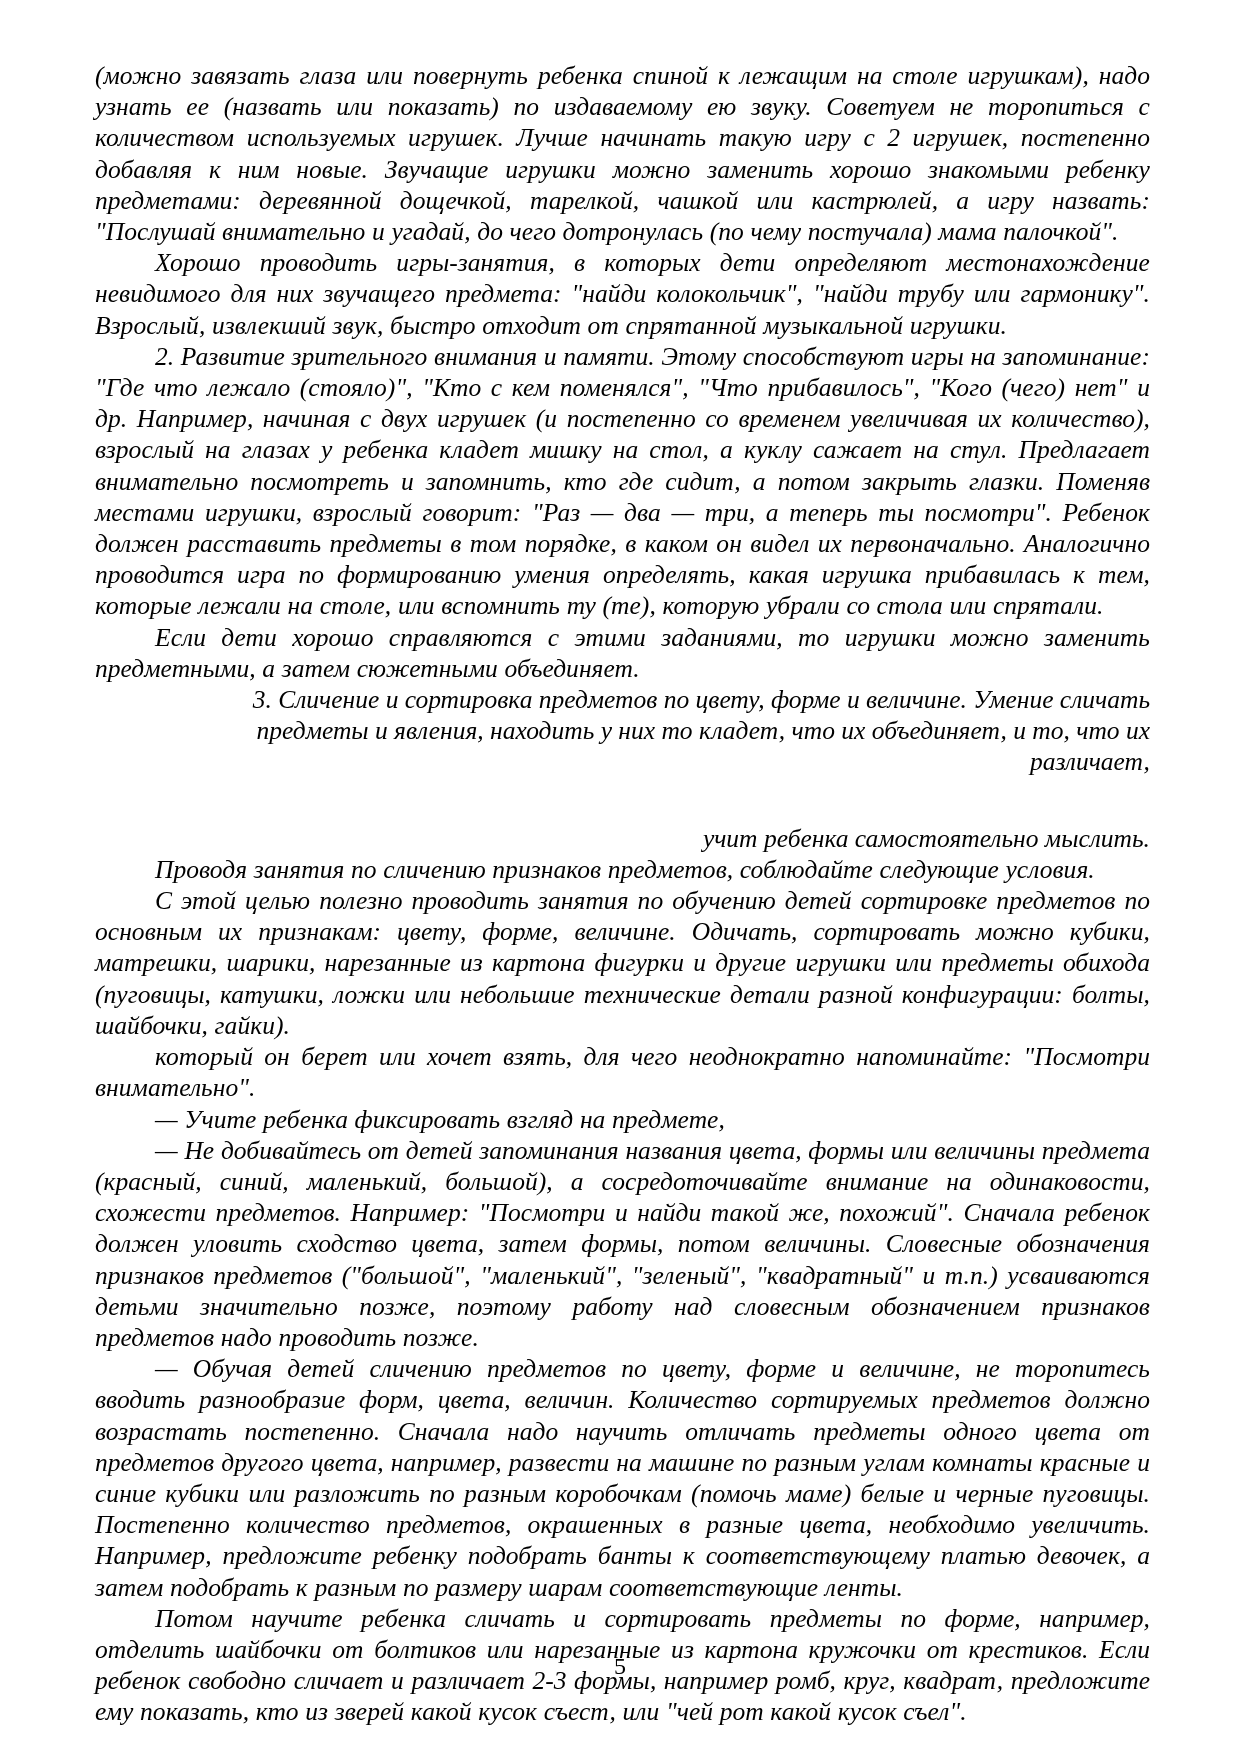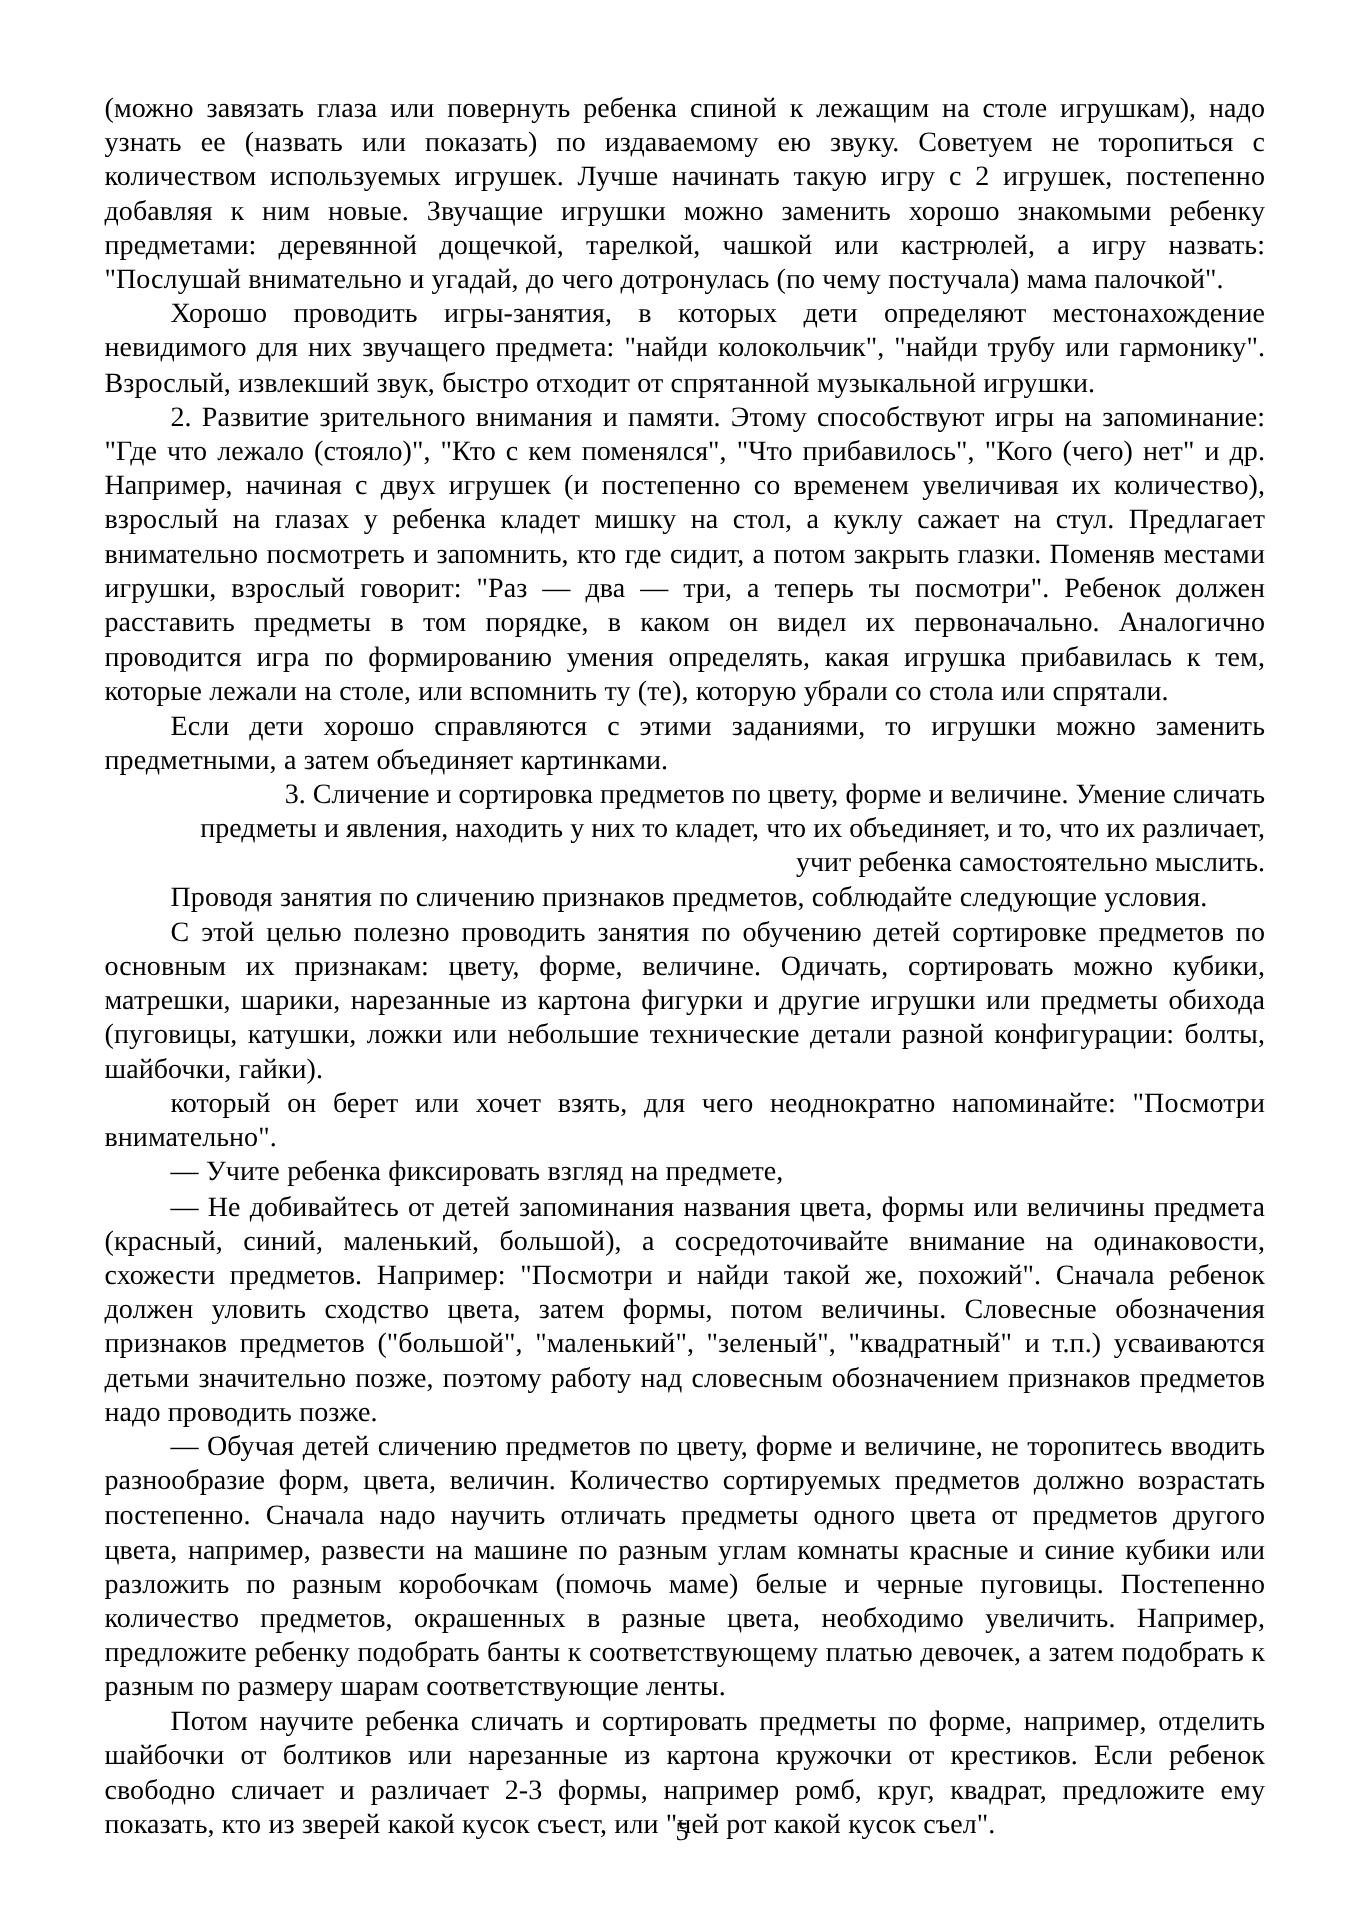--- a/index.html
+++ b/index.html
@@ -15,22 +15,23 @@
     position: relative;
     width: 1240px;
     height: 1754px;
     background: #ffffff;
     box-sizing: border-box;
     overflow: hidden;
   }
   .content {
     position: absolute;
     left: 95px;
-    top: 82px;
+    top: 60px;
     width: 1055px;
+    font-style: italic;
   }
   p.para {
     margin: 0;
     font-size: 25.5px;
     line-height: 31.2px;
     text-align: justify;
     text-justify: inter-word;
     text-indent: 60px;
     letter-spacing: 0.05px;
     word-spacing: 0.2px;
@@ -46,20 +47,21 @@
     text-align: right;
   }
   .para-special .ln1,
   .para-special .ln2 {
     display: block;
     padding-left: 60px;
   }
   .para-special .ln3 {
     display: block;
     padding-left: 0;
+    margin-top: 45px;
   }
   .para-dash {
     text-indent: 60px;
   }
   .page-number {
     position: absolute;
     left: 0;
     right: 0;
     top: 1652px;
     text-align: center;
@@ -72,21 +74,21 @@
 
 <div class="page">
   <div class="content">
 
     <p class="para noindent">(можно завязать глаза или повернуть ребенка спиной к лежащим на столе игрушкам), надо узнать ее (назвать или показать) по издаваемому ею звуку. Советуем не торопиться с количеством используемых игрушек. Лучше начинать такую игру с 2 игрушек, постепенно добавляя к ним новые. Звучащие игрушки можно заменить хорошо знакомыми ребенку предметами: деревянной дощечкой, тарелкой, чашкой или кастрюлей, а игру назвать: "Послушай внимательно и угадай, до чего дотронулась (по чему постучала) мама палочкой".</p>
 
     <p class="para">Хорошо проводить игры-занятия, в которых дети определяют местонахождение невидимого для них звучащего предмета: "найди колокольчик", "найди трубу или гармонику". Взрослый, извлекший звук, быстро отходит от спрятанной музыкальной игрушки.</p>
 
     <p class="para">2. Развитие зрительного внимания и памяти. Этому способствуют игры на запоминание: "Где что лежало (стояло)", "Кто с кем поменялся", "Что прибавилось", "Кого (чего) нет" и др. Например, начиная с двух игрушек (и постепенно со временем увеличивая их количество), взрослый на глазах у ребенка кладет мишку на стол, а куклу сажает на стул. Предлагает внимательно посмотреть и запомнить, кто где сидит, а потом закрыть глазки. Поменяв местами игрушки, взрослый говорит: "Раз — два — три, а теперь ты посмотри". Ребенок должен расставить предметы в том порядке, в каком он видел их первоначально. Аналогично проводится игра по формированию умения определять, какая игрушка прибавилась к тем, которые лежали на столе, или вспомнить ту (те), которую убрали со стола или спрятали.</p>
 
-    <p class="para">Если дети хорошо справляются с этими заданиями, то игрушки можно заменить предметными, а затем объединяет картинками.</p>
+    <p class="para">Если дети хорошо справляются с этими заданиями, то игрушки можно заменить предметными, а затем сюжетными объединяет.</p>
 
     <div class="para-special">
       <span class="ln1">3. Сличение и сортировка предметов по цвету, форме и величине. Умение сличать</span>
       <span class="ln2">предметы и явления, находить у них то кладет, что их объединяет, и то, что их различает,</span>
       <span class="ln3">учит ребенка самостоятельно мыслить.</span>
     </div>
 
     <p class="para">Проводя занятия по сличению признаков предметов, соблюдайте следующие условия.</p>
 
     <p class="para">С этой целью полезно проводить занятия по обучению детей сортировке предметов по основным их признакам: цвету, форме, величине. Одичать, сортировать можно кубики, матрешки, шарики, нарезанные из картона фигурки и другие игрушки или предметы обихода (пуговицы, катушки, ложки или небольшие технические детали разной конфигурации: болты, шайбочки, гайки).</p>

